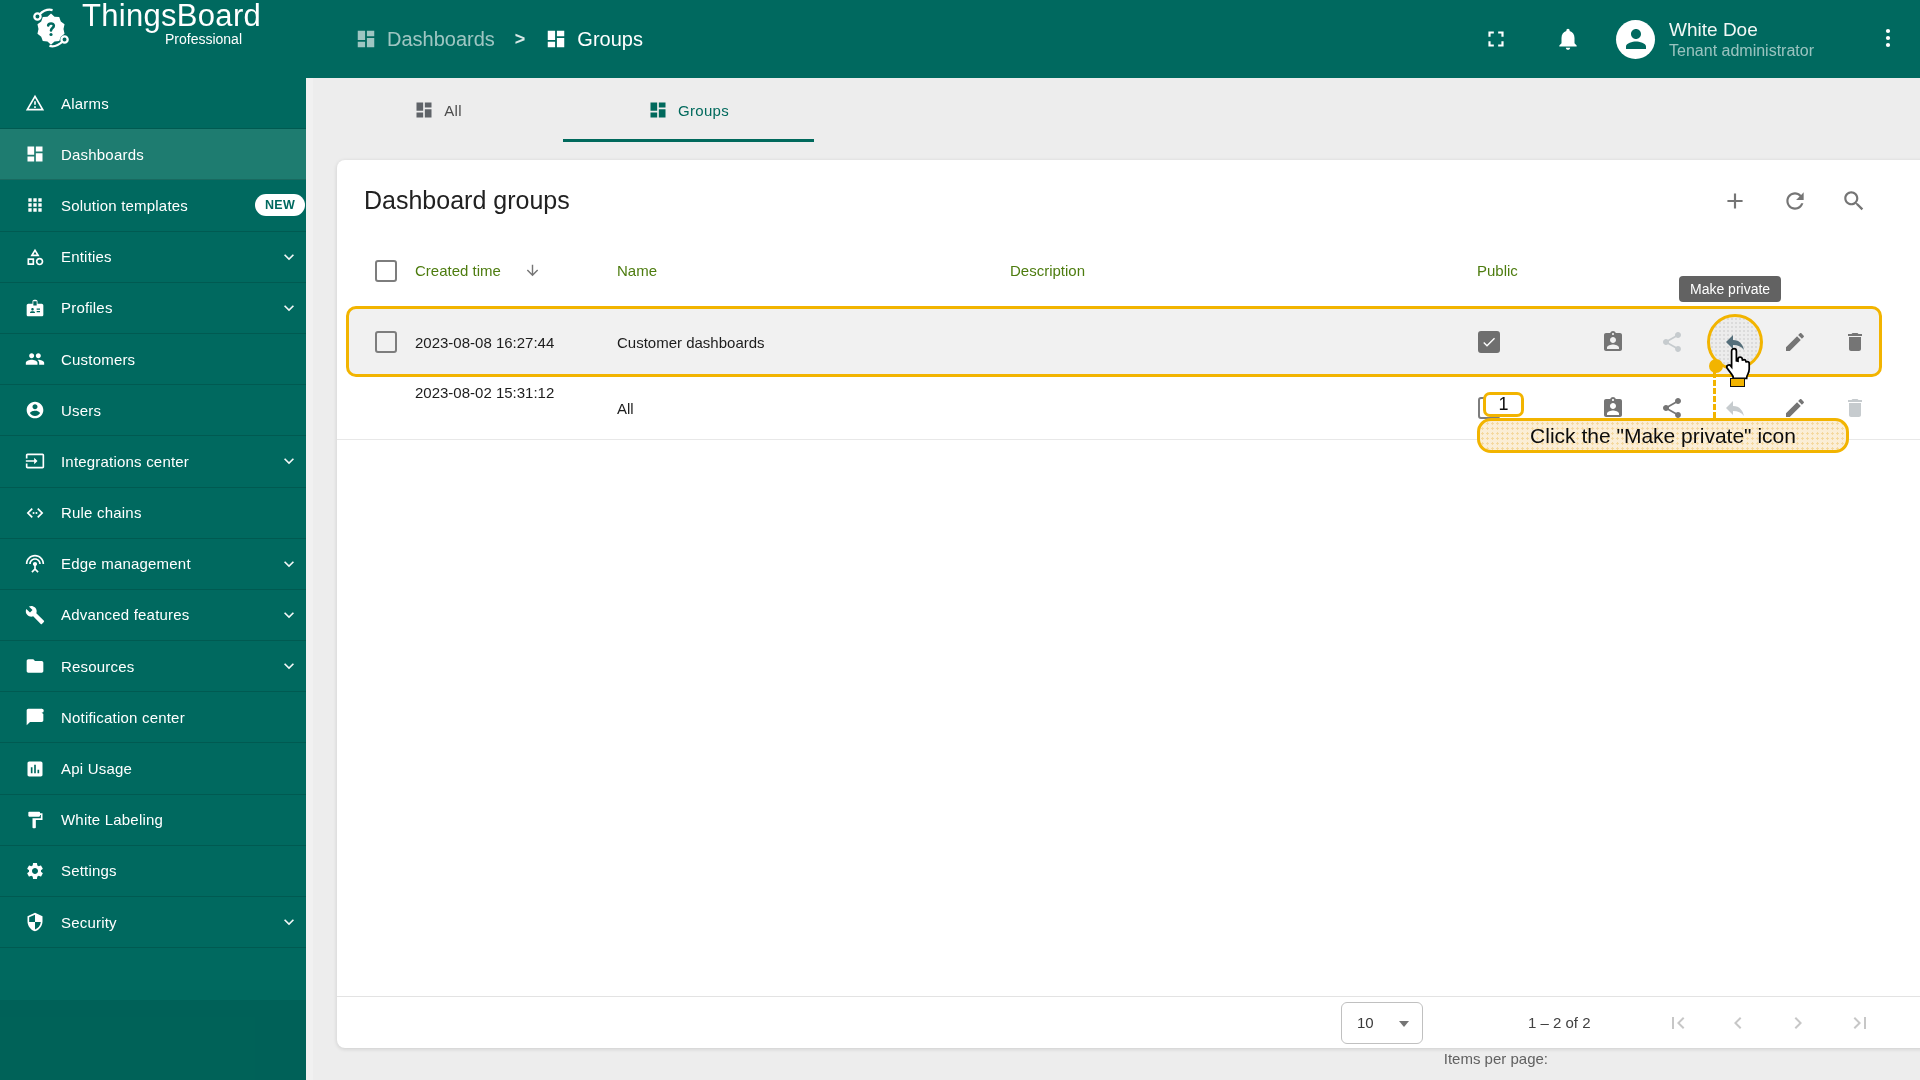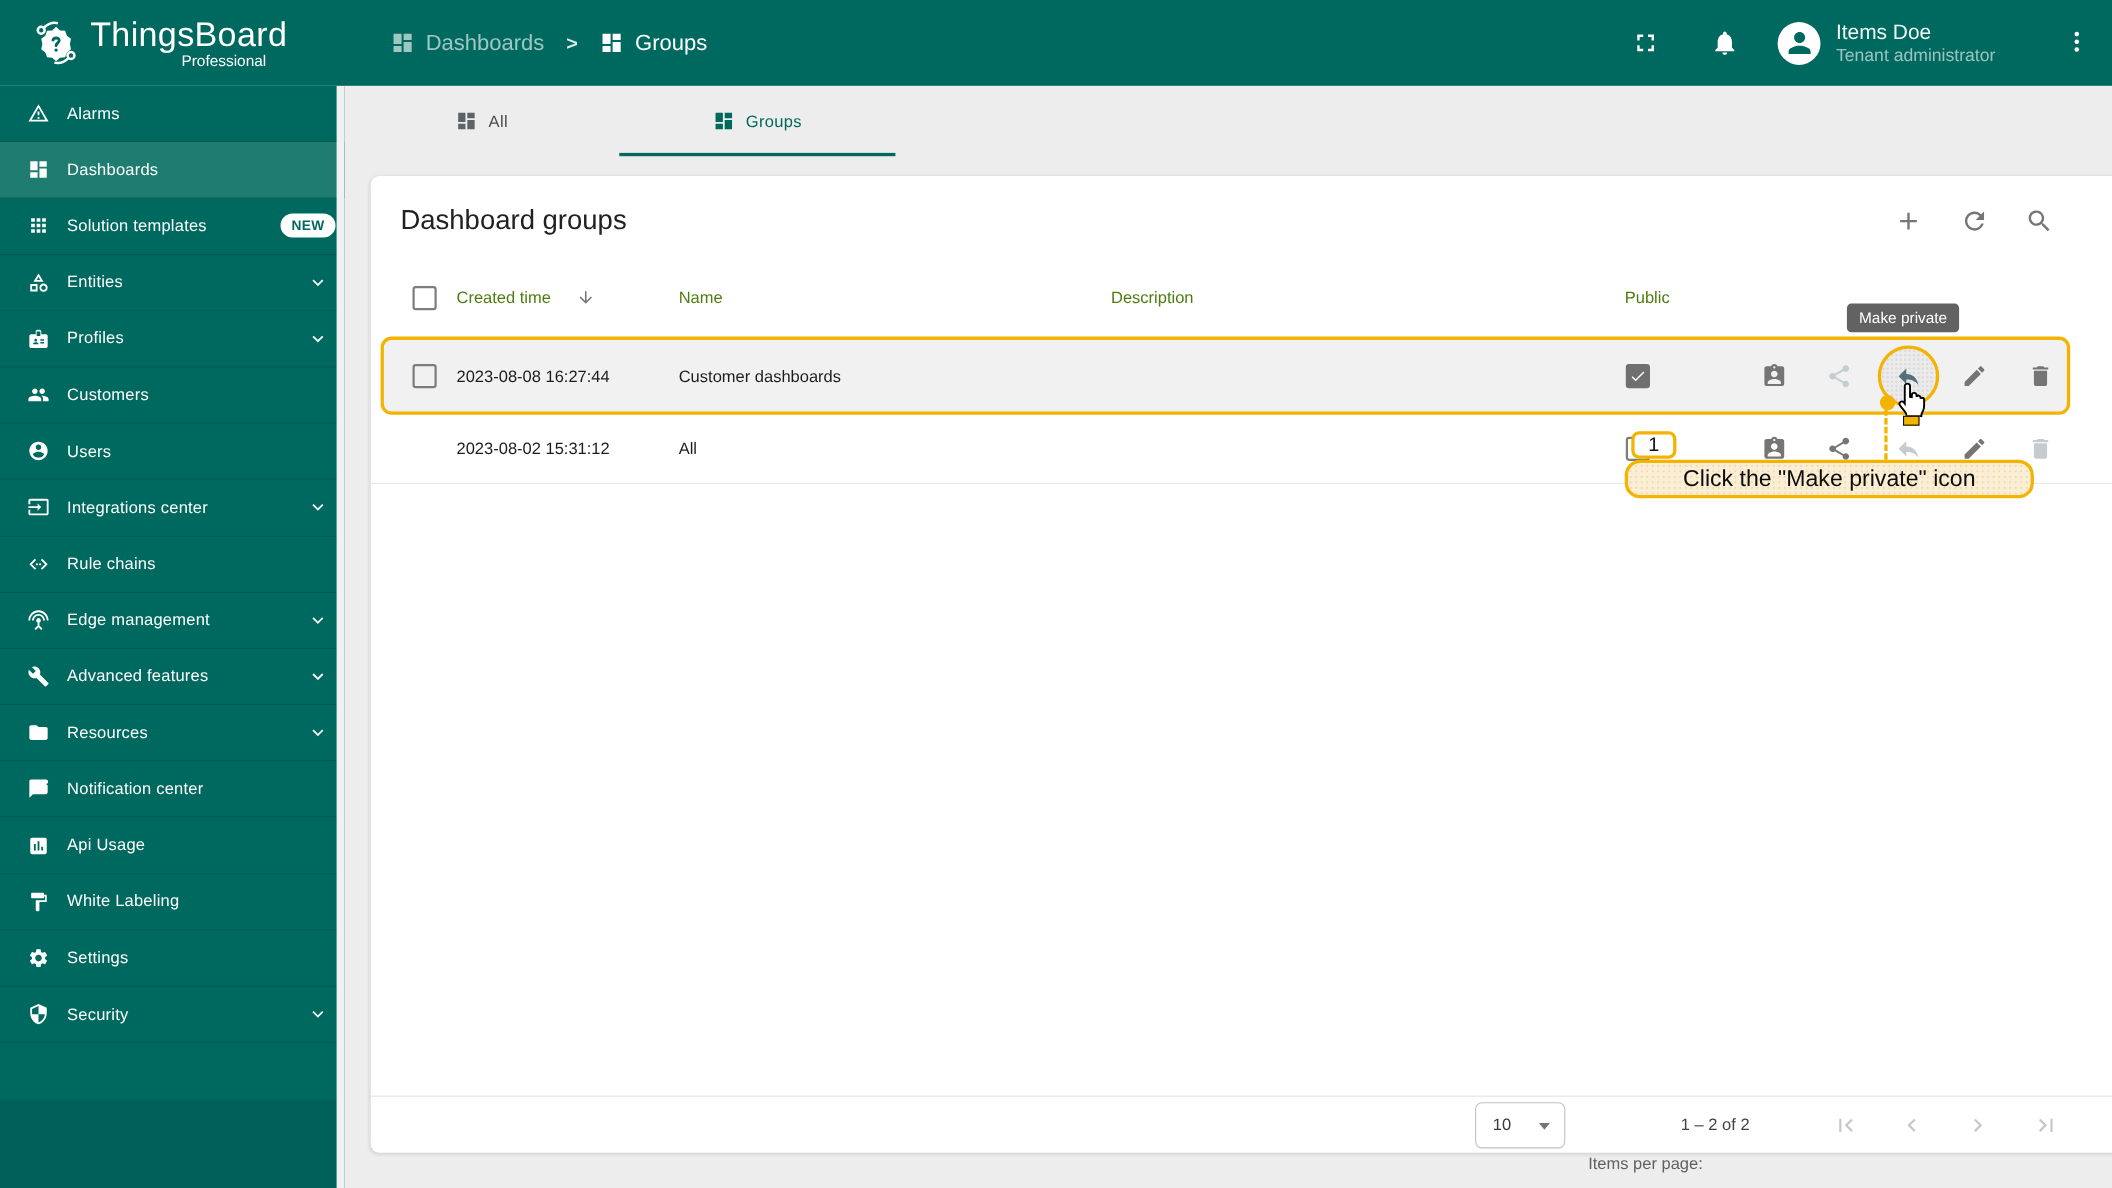--- a/index.html
+++ b/index.html
@@ -2,21 +2,21 @@
 <html><head>
 <meta charset="utf-8">
 <style>
   * { margin:0; padding:0; box-sizing:border-box; }
   html,body { width:1920px; height:1080px; overflow:hidden; }
   body { font-family:"Liberation Sans","DejaVu Sans",sans-serif; background:#ededed; position:relative; }
   .stage { position:absolute; inset:0; }
 
   
   .topbar { position:absolute; left:0; top:0; width:1920px; height:78px; background:#00695F; z-index:30; display:flex; align-items:center; }
-  .logo { width:313px; height:78px; display:flex; align-items:center; padding-left:26px; cursor:pointer; }
+  .logo { width:313px; height:78px; display:flex; padding-left:26px; cursor:pointer; }
   .logo-mark svg { width:50px; height:56px; display:block; }
   .logo-text { display:flex; flex-direction:column; margin-left:6px; width:160px; }
   .brand { color:#fff; font-size:31px; font-weight:400; letter-spacing:0.3px; line-height:32px; }
   .edition { color:#fff; font-size:14px; text-align:right; line-height:15px; }
   .breadcrumb { display:flex; align-items:center; margin-left:42px; }
   .bc-item { display:flex; align-items:center; gap:10px; cursor:pointer; }
   .bc-item .bc-label { font-size:20px; font-weight:500; color:#fff; }
   .bc-item.dim .bc-label { color:rgba(255,255,255,0.62); }
   .bc-icon svg { width:22px; height:22px; display:block; fill:#fff; }
   .bc-item.dim .bc-icon svg { fill:rgba(255,255,255,0.62); }
@@ -155,21 +155,21 @@
         <svg viewBox="0 0 24 24">
             <path d="M12 22c1.1 0 2-.9 2-2h-4c0 1.1.9 2 2 2zm6-6v-5c0-3.07-1.64-5.64-4.5-6.32V4c0-.83-.67-1.5-1.5-1.5s-1.5.67-1.5 1.5v.68C7.63 5.36 6 7.92 6 11v5l-2 2v1h16v-1l-2-2z"></path>
           </svg>
       </button>
       <div class="avatar">
         <svg viewBox="0 0 24 24">
             <path d="M12 12c2.21 0 4-1.79 4-4s-1.79-4-4-4-4 1.79-4 4 1.79 4 4 4zm0 2c-2.67 0-8 1.34-8 4v2h16v-2c0-2.66-5.33-4-8-4z"></path>
           </svg>
       </div>
       <div class="user-block">
-        <div class="user-name">Items Doe</div>
+        <div class="user-name">White Doe</div>
         <div class="user-role">Tenant administrator</div>
       </div>
       <button class="kebab">
         <svg viewBox="0 0 24 24">
             <circle cx="12" cy="5" r="2.1"></circle>
             <circle cx="12" cy="12" r="2.1"></circle>
             <circle cx="12" cy="19" r="2.1"></circle>
           </svg>
       </button>
     </div>
@@ -448,21 +448,21 @@
             <path d="M3 17.25V21h3.75L17.81 9.94l-3.75-3.75L3 17.25zM20.71 7.04c.39-.39.39-1.02 0-1.41l-2.34-2.34c-.39-.39-1.02-.39-1.41 0l-1.83 1.83 3.75 3.75 1.83-1.83z"></path>
           </svg>
       </button>
       <button class="act" style="left:1506px; top:170px">
         <svg viewBox="0 0 24 24">
             <path d="M6 19c0 1.1.9 2 2 2h8c1.1 0 2-.9 2-2V7H6v12zM19 4h-3.5l-1-1h-5l-1 1H5v2h14V4z"></path>
           </svg>
       </button>
 
       <div class="row2-bg"></div>
-      <div class="cell" style="left:78px; top:240px">2023-08-02 15:31:12</div>
+      <div class="cell" style="left:78px; top:224px">2023-08-02 15:31:12</div>
       <div class="cell" style="left:280px; top:240px">All</div>
       <div class="cell" style="left:673px; top:240px"></div>
       <span class="cbx" style="left:1141px; top:237px"></span>
       <button class="act" style="left:1264px; top:236px">
         <svg viewBox="0 0 24 24">
             <path d="M19 3h-4.18C14.4 1.84 13.3 1 12 1c-1.3 0-2.4.84-2.82 2H5c-1.1 0-2 .9-2 2v14c0 1.1.9 2 2 2h14c1.1 0 2-.9 2-2V5c0-1.1-.9-2-2-2zm-7 0c.55 0 1 .45 1 1s-.45 1-1 1-1-.45-1-1 .45-1 1-1zm0 4c1.66 0 3 1.34 3 3s-1.34 3-3 3-3-1.34-3-3 1.34-3 3-3zm6 12H6v-1.4c0-2 4-3.1 6-3.1s6 1.1 6 3.1V19z"></path>
           </svg>
       </button>
       <button class="act" style="left:1323px; top:236px">
         <svg viewBox="0 0 24 24">

